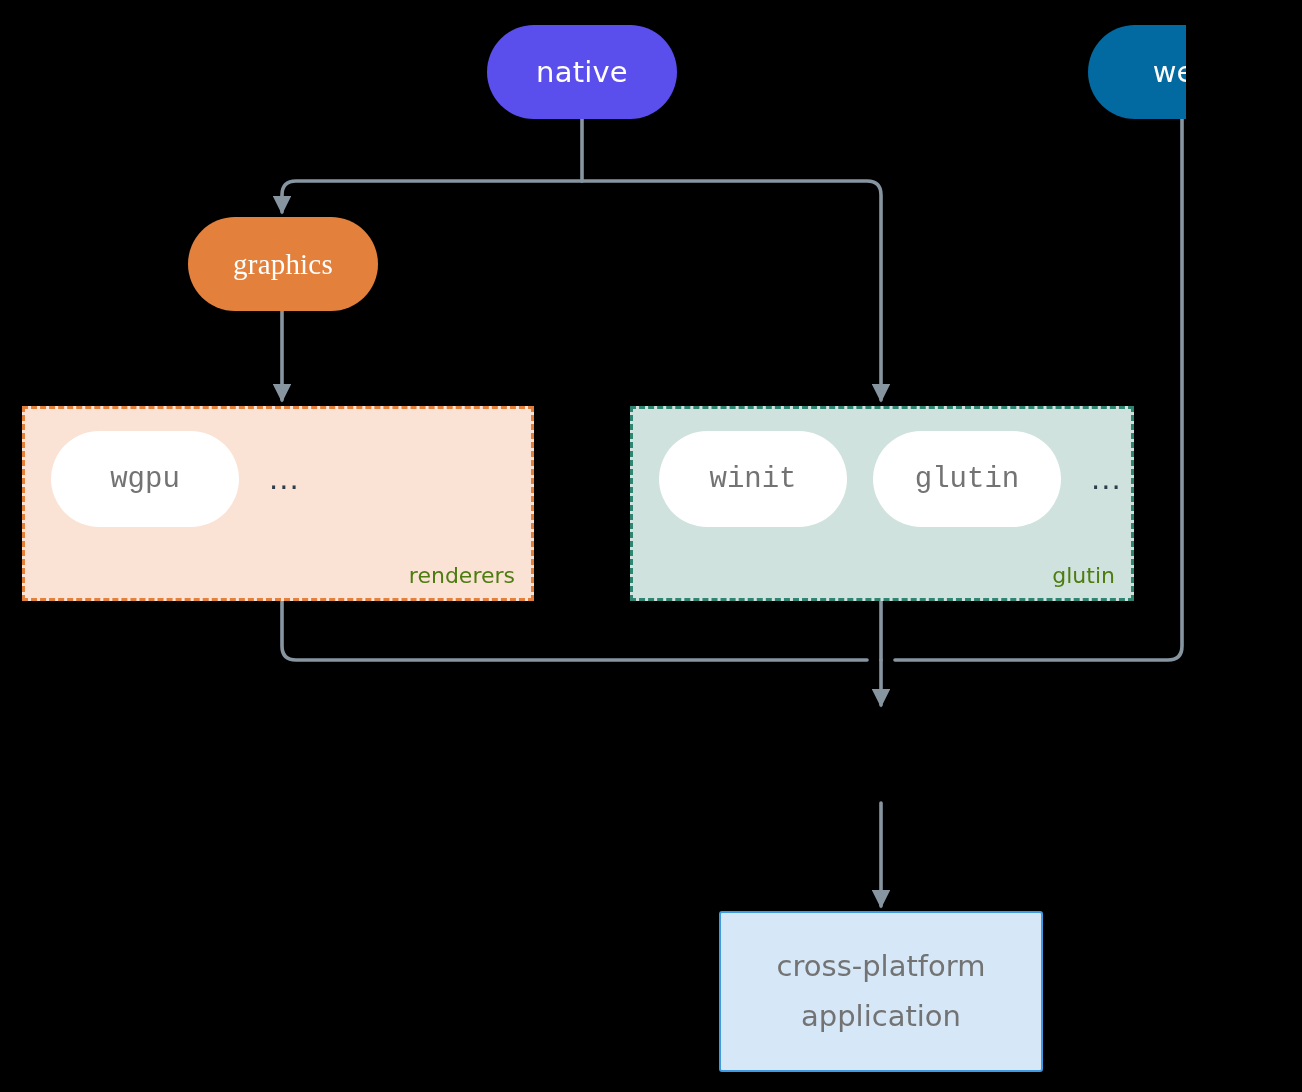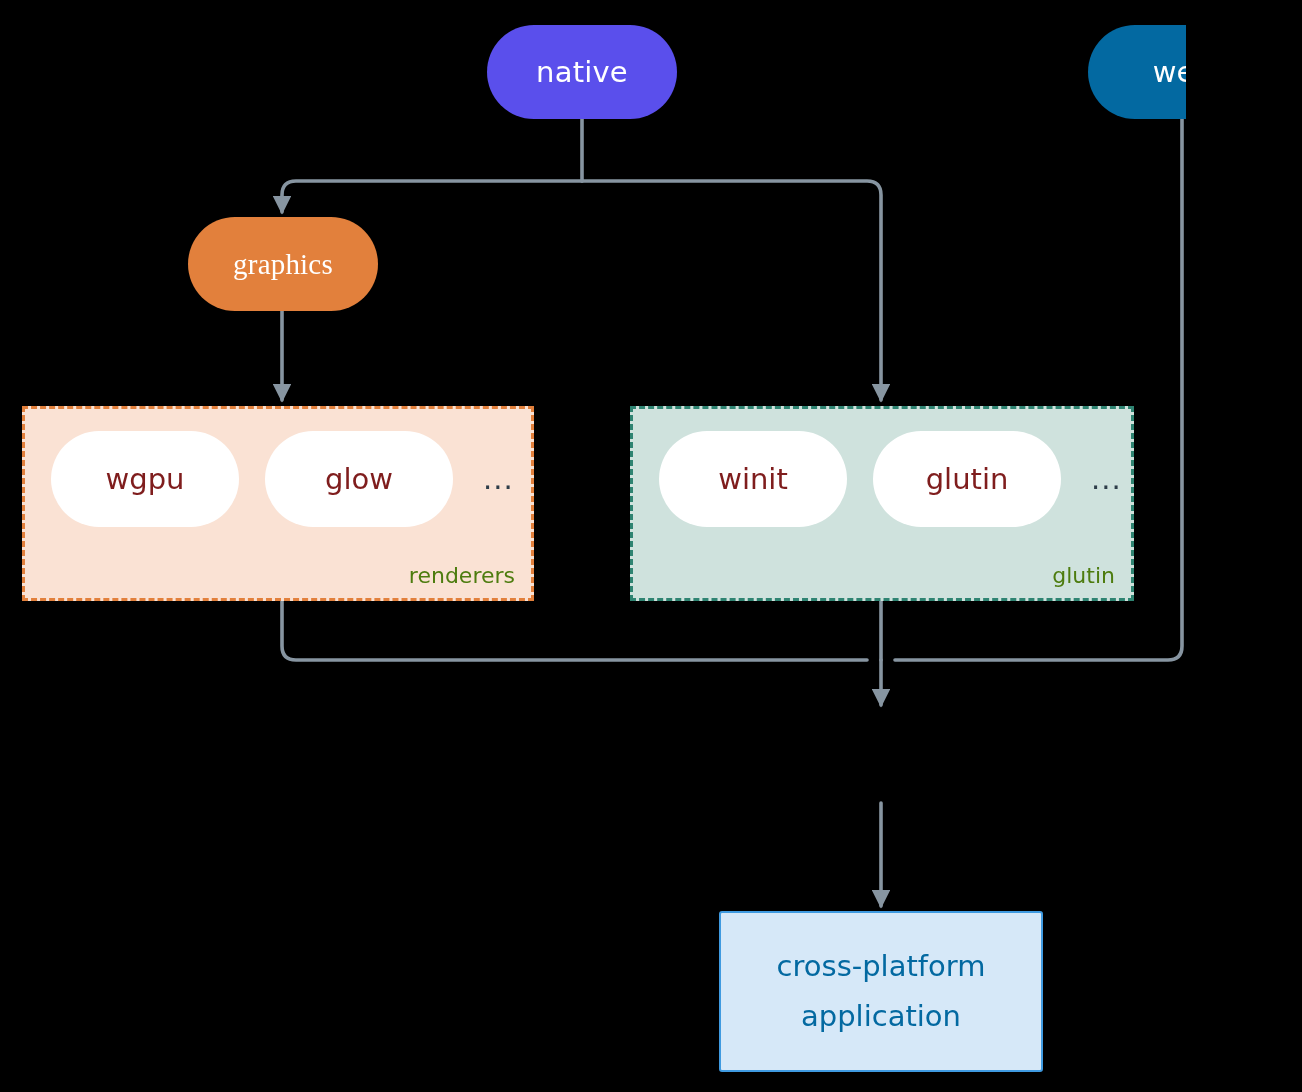--- a/index.html
+++ b/index.html
@@ -37,22 +37,23 @@
   }
   .pill {
     border-radius: 999px;
     color: #ffffff;
     font-size: 29px;
     letter-spacing: 0.2px;
   }
   .pill-white {
     border-radius: 999px;
     background: #ffffff;
-    color: #7f1d1d;
-    font-size: 29px;
+    color: #737373;
+    font-size: 29px;
+    font-family: Liberation Mono, monospace;
   }
 
   
   #node-native {
     left: 487px;  top: 25px;   width: 190px; height: 94px;
     background: #5a4fec;
   }
   #node-web {
     left: 1088px; top: 25px;   width: 190px; height: 94px;
     background: #0369a1;
@@ -64,21 +65,21 @@
   }
   #node-iced {
     left: 787px;  top: 710px;  width: 190px; height: 93px;
     background: #2686d3;
   }
   #node-app {
     left: 719px;  top: 911px;  width: 324px; height: 161px;
     background: #d6e8f8;
     border: 2px solid #3f9ae0;
     border-radius: 3px;
-    color: #0369a1;
+    color: #737373;
     font-size: 29px;
     line-height: 1.72;
     flex-direction: column;
     white-space: normal;
   }
   #node-app .app-line { display: block; }
 
   
   .group {
     position: absolute;
@@ -166,23 +167,20 @@
   </div>
 
   <div class="node pill" id="node-graphics">
     <span>graphics</span>
   </div>
 
   <div class="group" id="group-renderers">
     <div class="group-items">
       <div class="pill-white">
         <span>wgpu</span>
-      </div>
-      <div class="pill-white">
-        <span>glow</span>
       </div>
       <div class="ellipsis">...</div>
     </div>
     <div class="group-label">renderers</div>
   </div>
 
   <div class="group" id="group-shells">
     <div class="group-items">
       <div class="pill-white">
         <span>winit</span>

